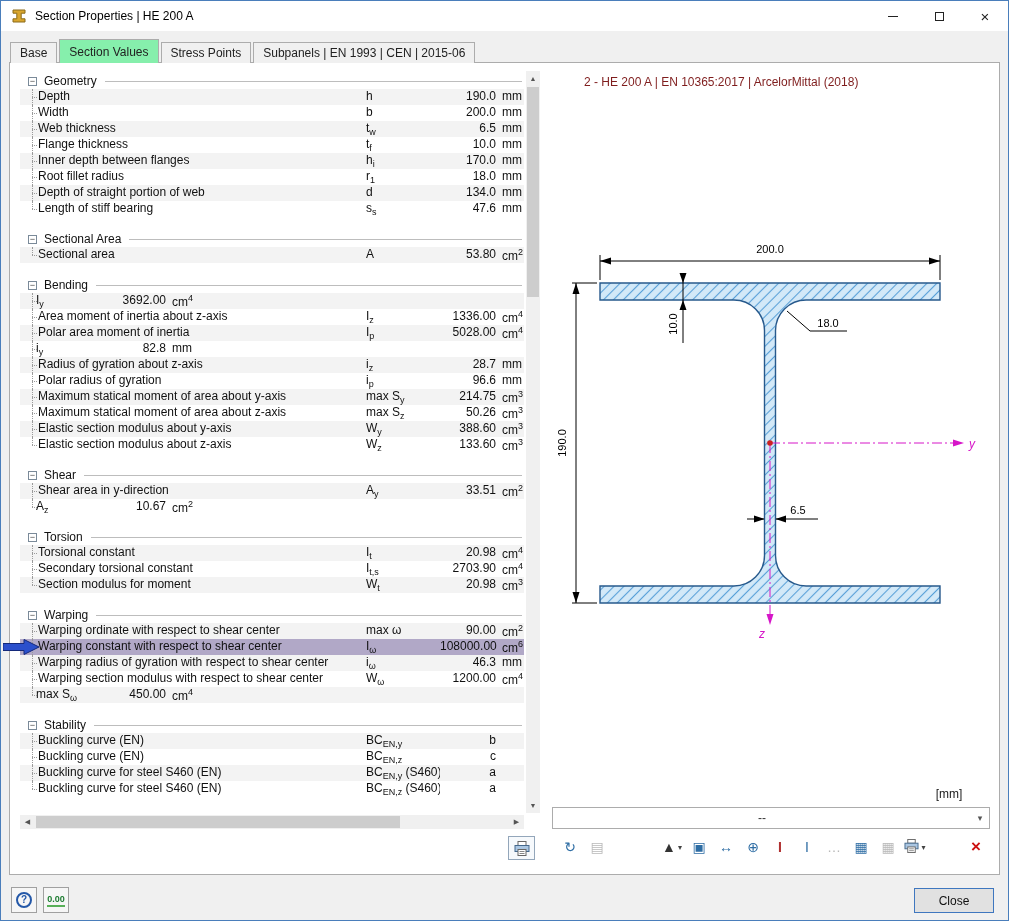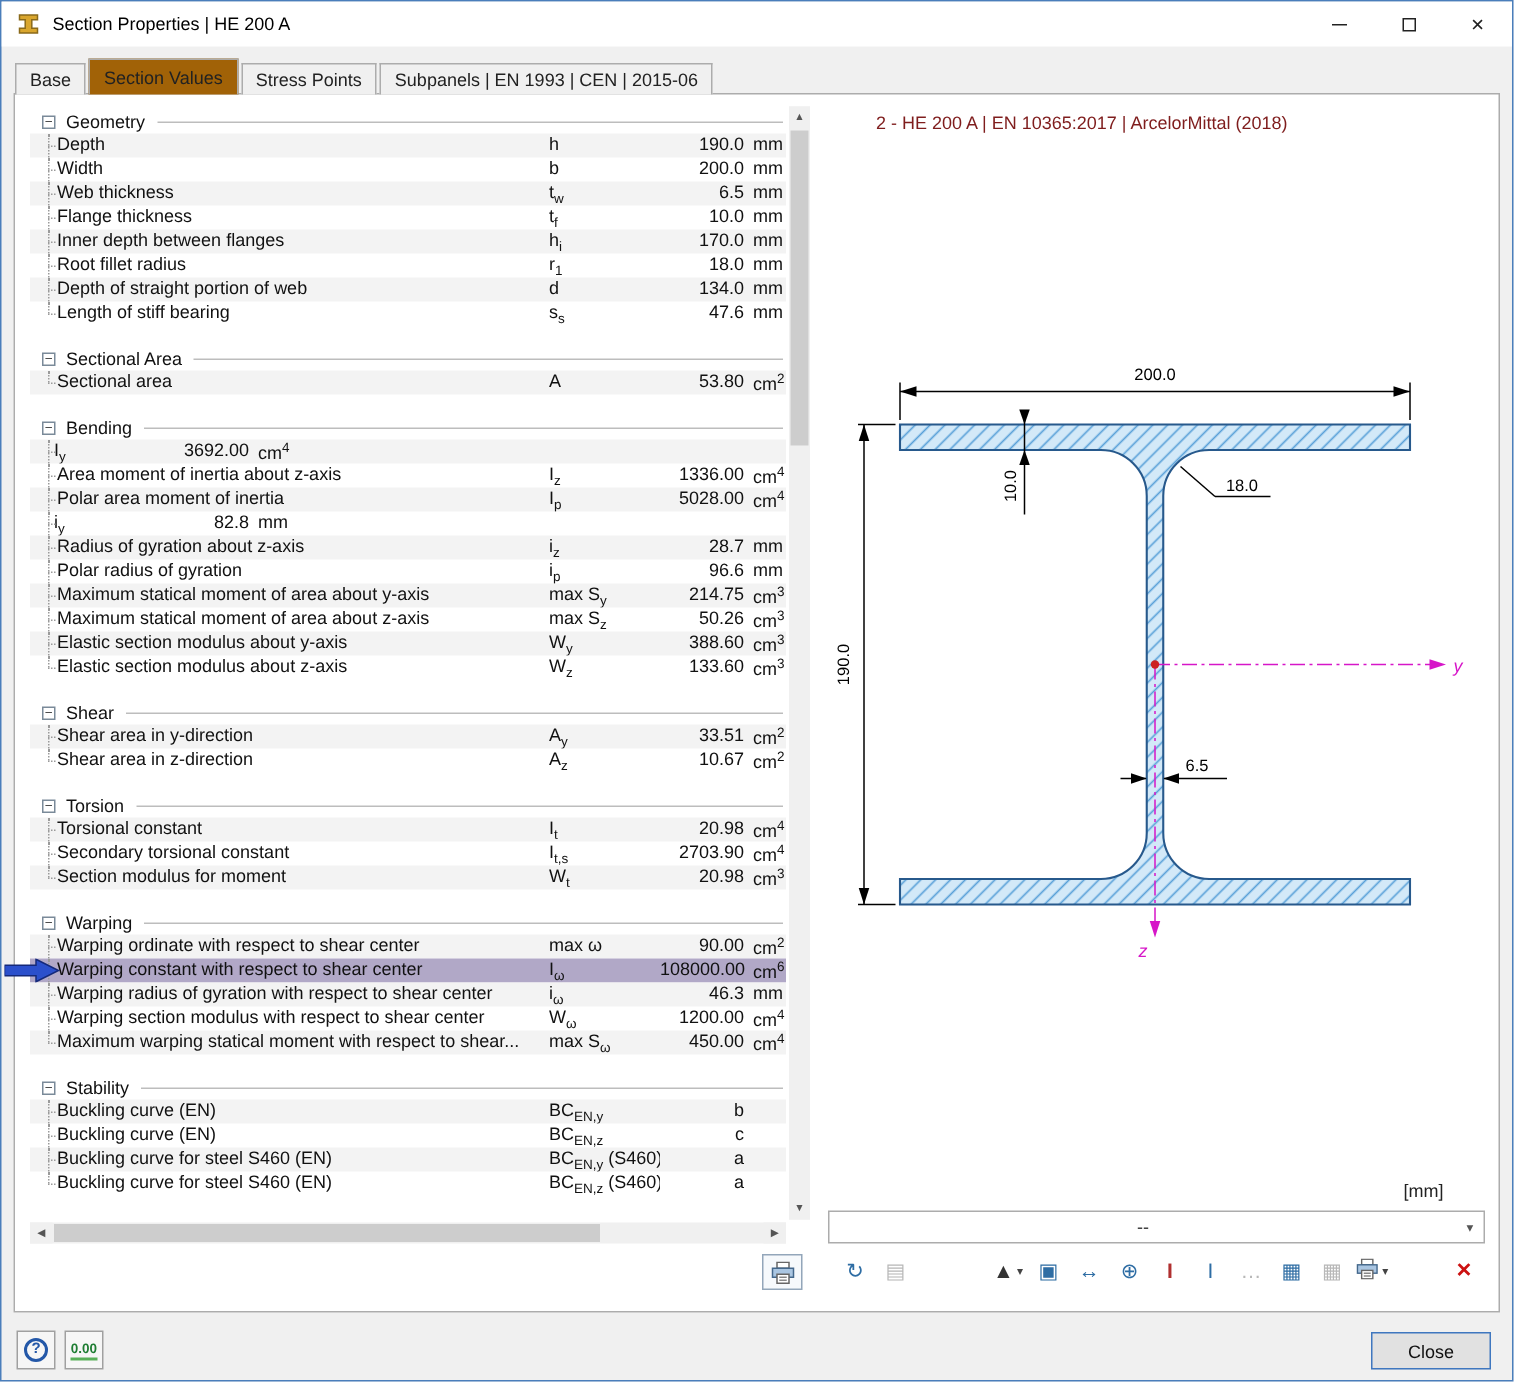--- a/index.html
+++ b/index.html
@@ -19,21 +19,21 @@
   .win-btns{margin-left:auto;display:flex;height:100%}
   .win-btn{width:46px;height:100%;display:flex;align-items:center;justify-content:center;color:#222}
   .min-glyph{display:inline-block;width:10px;height:1px;background:#222}
   .max-glyph{display:inline-block;width:9px;height:9px;border:1px solid #222}
   .close-glyph{font-size:15px;line-height:15px}
 
   
   .tabs{position:absolute;top:38px;left:9px;display:flex;align-items:flex-end;height:24px;z-index:3}
   .tab{height:21px;padding:3px 9px 0;background:#f0f0f0;border:1px solid #acacac;border-bottom:none;
        margin-right:2px;font-size:12px;color:#222;white-space:nowrap}
-  .tab.active{background:#a16207;height:24px;padding-top:5px;z-index:4}
+  .tab.active{background:#86efac;height:24px;padding-top:5px;z-index:4}
 
   
   .panel{position:absolute;top:61px;left:8px;right:8px;bottom:45px;background:#fff;
          border:1px solid #acacac}
 
   
   #prop-table{position:absolute;left:10px;top:8px;width:504px;height:742px;overflow:hidden}
   .grp{display:flex;align-items:center;height:16px;margin-top:14px}
   .grp:first-child{margin-top:2px}
   .minus{width:9px;height:9px;border:1px solid #7a8a99;background:#fff;font-size:9px;line-height:7px;
@@ -297,21 +297,20 @@
       </div>
       <div class="trow alt">
         <span class="tree"></span>
         <span class="lbl">Shear area in y-direction</span>
         <span class="sym">A<sub>y</sub></span>
         <span class="val">33.51</span>
         <span class="unit">cm<sup>2</sup></span>
       </div>
       <div class="trow lastrow">
         <span class="tree"></span>
-        <span class="lbl">Shear area in z-direction</span>
         <span class="sym">A<sub>z</sub></span>
         <span class="val">10.67</span>
         <span class="unit">cm<sup>2</sup></span>
       </div>
       <div class="grp">
         <span class="minus">−</span>
         <span class="gtitle">Torsion</span>
         <span class="grule"></span>
       </div>
       <div class="trow alt">
@@ -363,21 +362,20 @@
       </div>
       <div class="trow">
         <span class="tree"></span>
         <span class="lbl">Warping section modulus with respect to shear center</span>
         <span class="sym">W<sub>ω</sub></span>
         <span class="val">1200.00</span>
         <span class="unit">cm<sup>4</sup></span>
       </div>
       <div class="trow alt lastrow">
         <span class="tree"></span>
-        <span class="lbl">Maximum warping statical moment with respect to shear...</span>
         <span class="sym">max S<sub>ω</sub></span>
         <span class="val">450.00</span>
         <span class="unit">cm<sup>4</sup></span>
       </div>
       <div class="grp">
         <span class="minus">−</span>
         <span class="gtitle">Stability</span>
         <span class="grule"></span>
       </div>
       <div class="trow alt">

